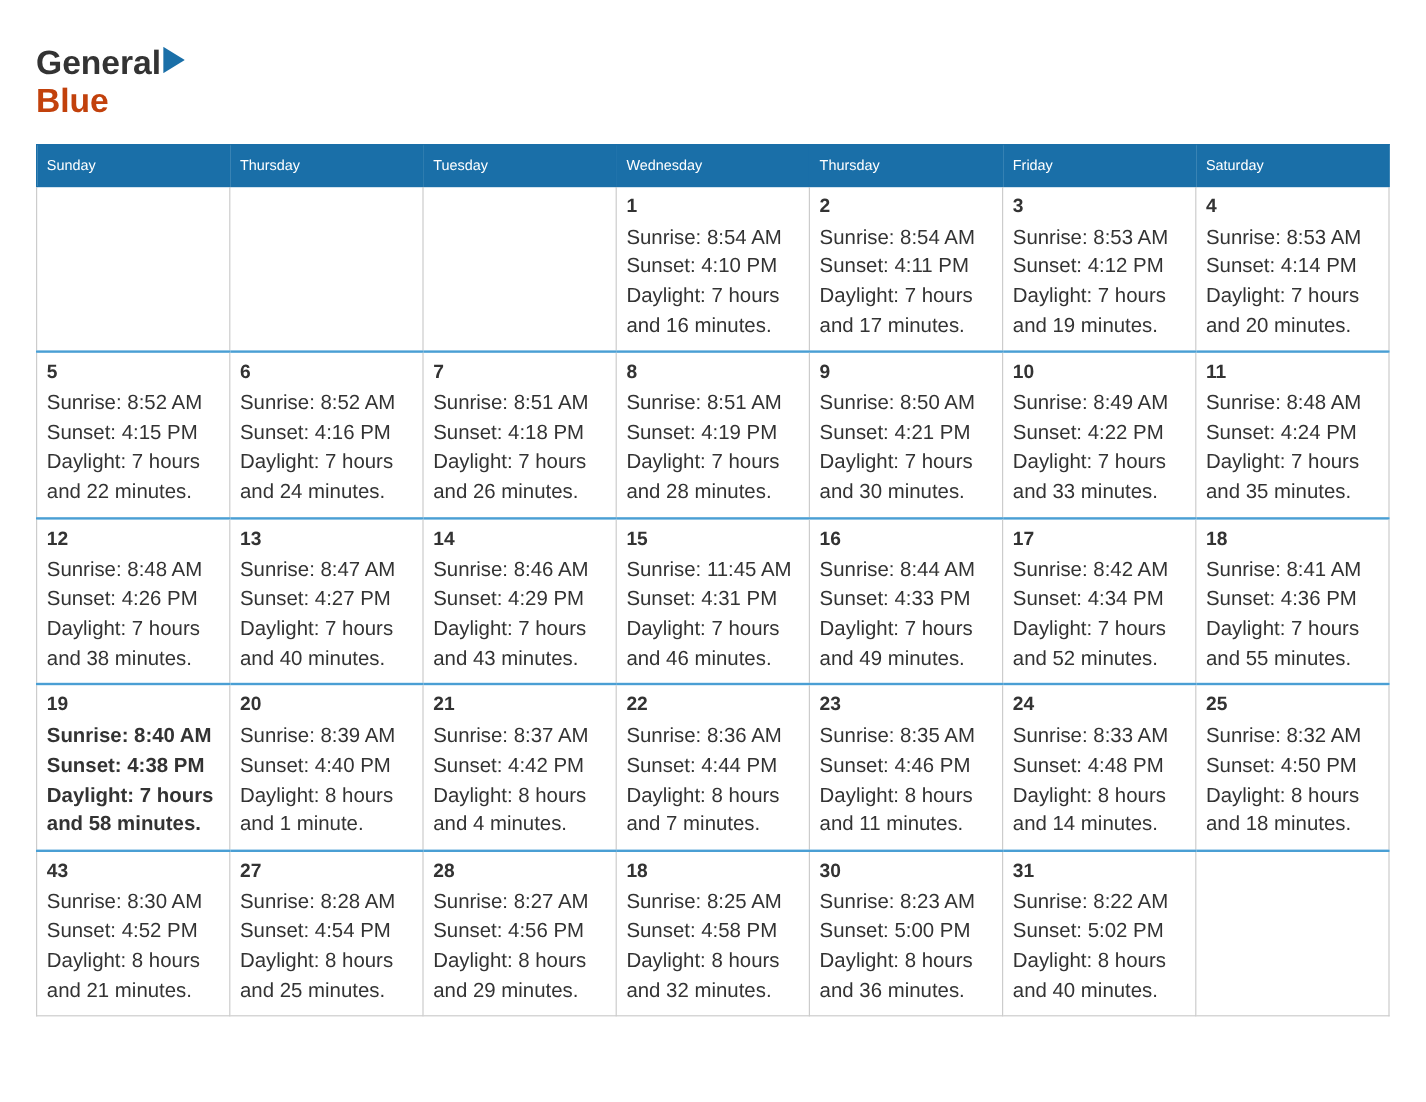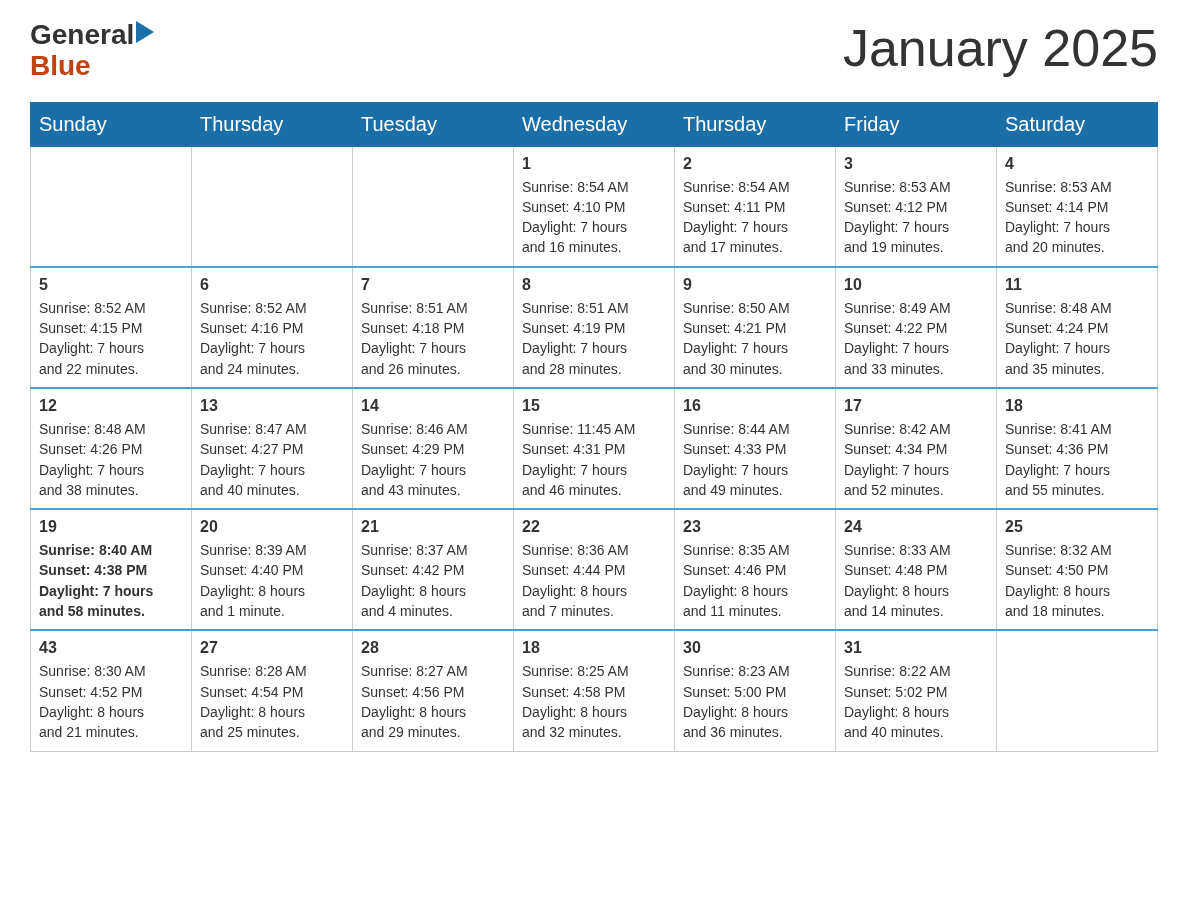--- a/index.html
+++ b/index.html
@@ -9,20 +9,21 @@
       color: #333;
       width: 1188px;
       min-height: 918px;
       padding: 20px 30px;
     }
     .header {
       display: flex;
       justify-content: space-between;
       align-items: flex-start;
       margin-bottom: 20px;
+      margin-top: 18px;
     }
     .logo {
       display: flex;
       align-items: center;
     }
     .logo-text-general {
       font-size: 28px;
       font-weight: bold;
       color: #333;
     }
@@ -54,21 +55,21 @@
       color: #555;
     }
     table {
       width: 100%;
       border-collapse: collapse;
       table-layout: fixed;
     }
     thead tr th {
       background-color: #1a6fa8;
       color: #fff;
-      font-size: 20px;
+      font-size: 12px;
       font-weight: normal;
       padding: 10px 8px;
       text-align: left;
       border: 1px solid #1a6fa8;
     }
     tbody tr td {
       vertical-align: top;
       padding: 8px;
       border: 1px solid #ccc;
       height: 100px;
@@ -76,21 +77,21 @@
       color: #333;
     }
     .day-num {
       font-size: 16px;
       font-weight: bold;
       color: #333;
       display: block;
       margin-bottom: 4px;
     }
     .day-info {
-      font-size: 14px;
+      font-size: 17px;
       color: #333;
       line-height: 1.45;
     }
     tbody tr td:first-child .day-num,
     tbody tr td:first-child .day-info {
       color: #333;
     }
     tbody tr:not(:last-child) td {
       border-bottom: 2px solid #4a9fd4;
     }
@@ -104,21 +105,20 @@
       <div class="logo-line1">
         <span class="logo-text-general">General</span>
         <svg width="18" height="22" viewBox="0 0 18 22" style="margin-left:2px;margin-top:-6px;">
           <polygon points="0,0 18,11 0,22" fill="#1a6fa8"></polygon>
         </svg>
       </div>
       <div class="logo-line2">Blue</div>
     </div>
   </div>
   <div class="title-block">
-    <div class="month-title">January 2025</div>
   </div>
 </div>
 
 <table>
   <thead>
     <tr>
     <th>Sunday</th>
         <th>Thursday</th>
         <th>Tuesday</th>
         <th>Wednesday</th>

